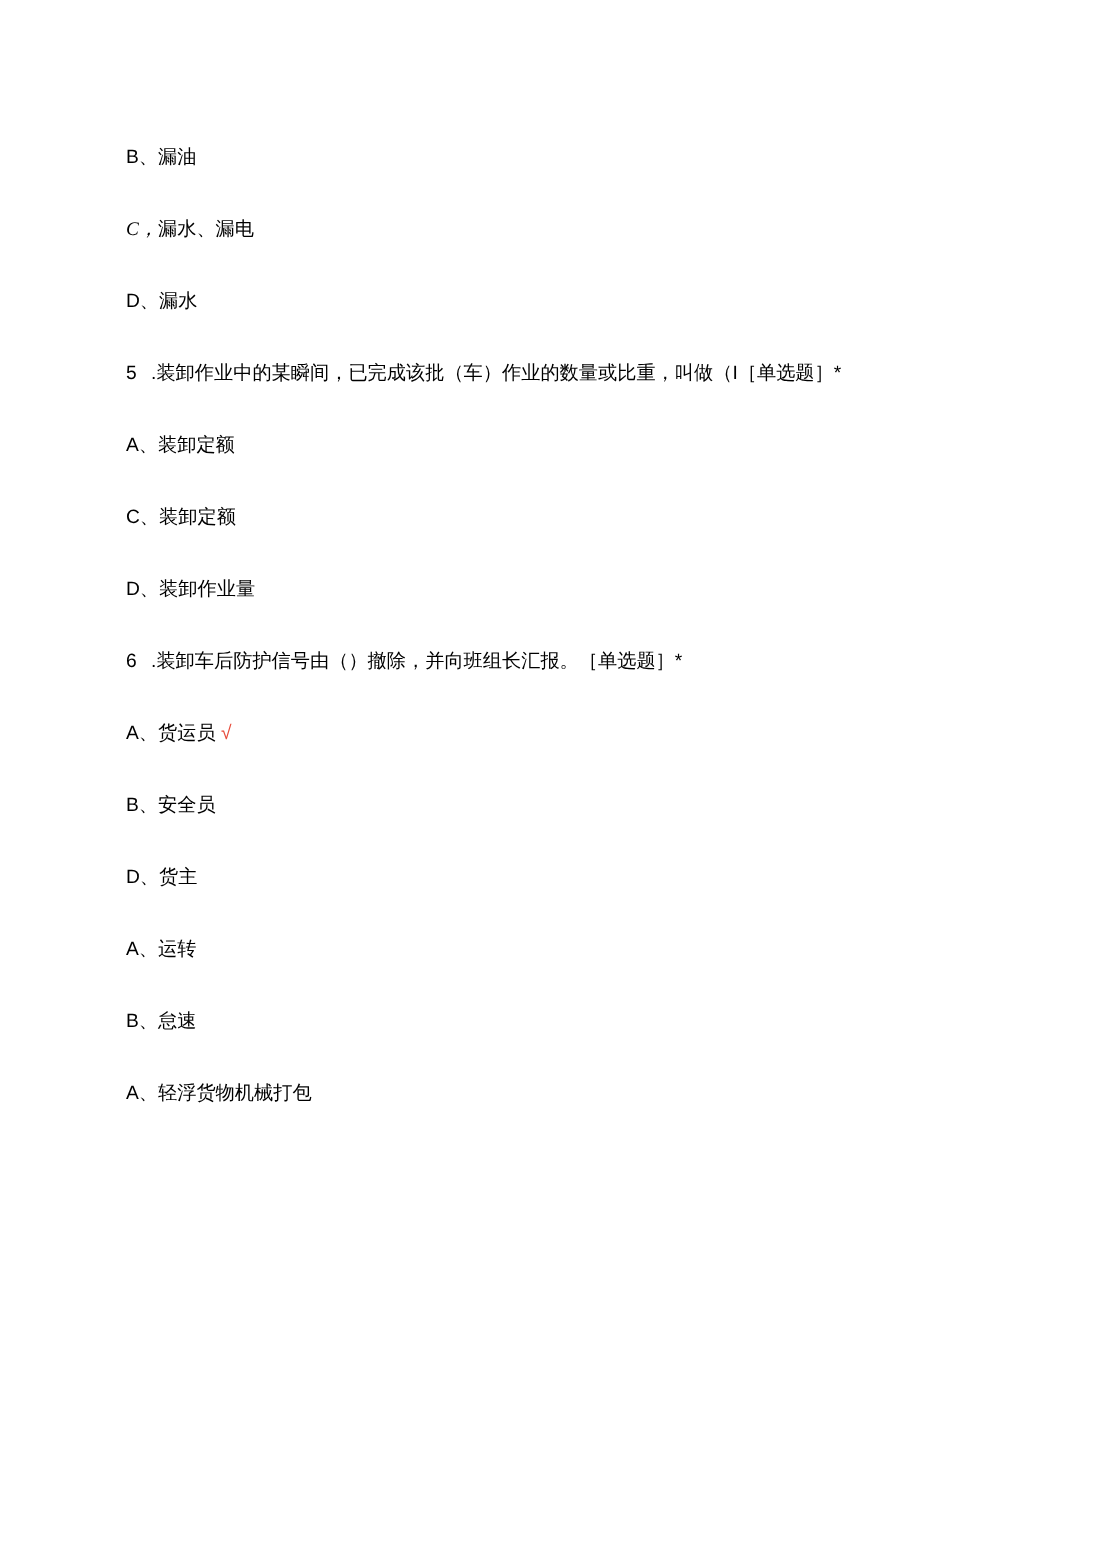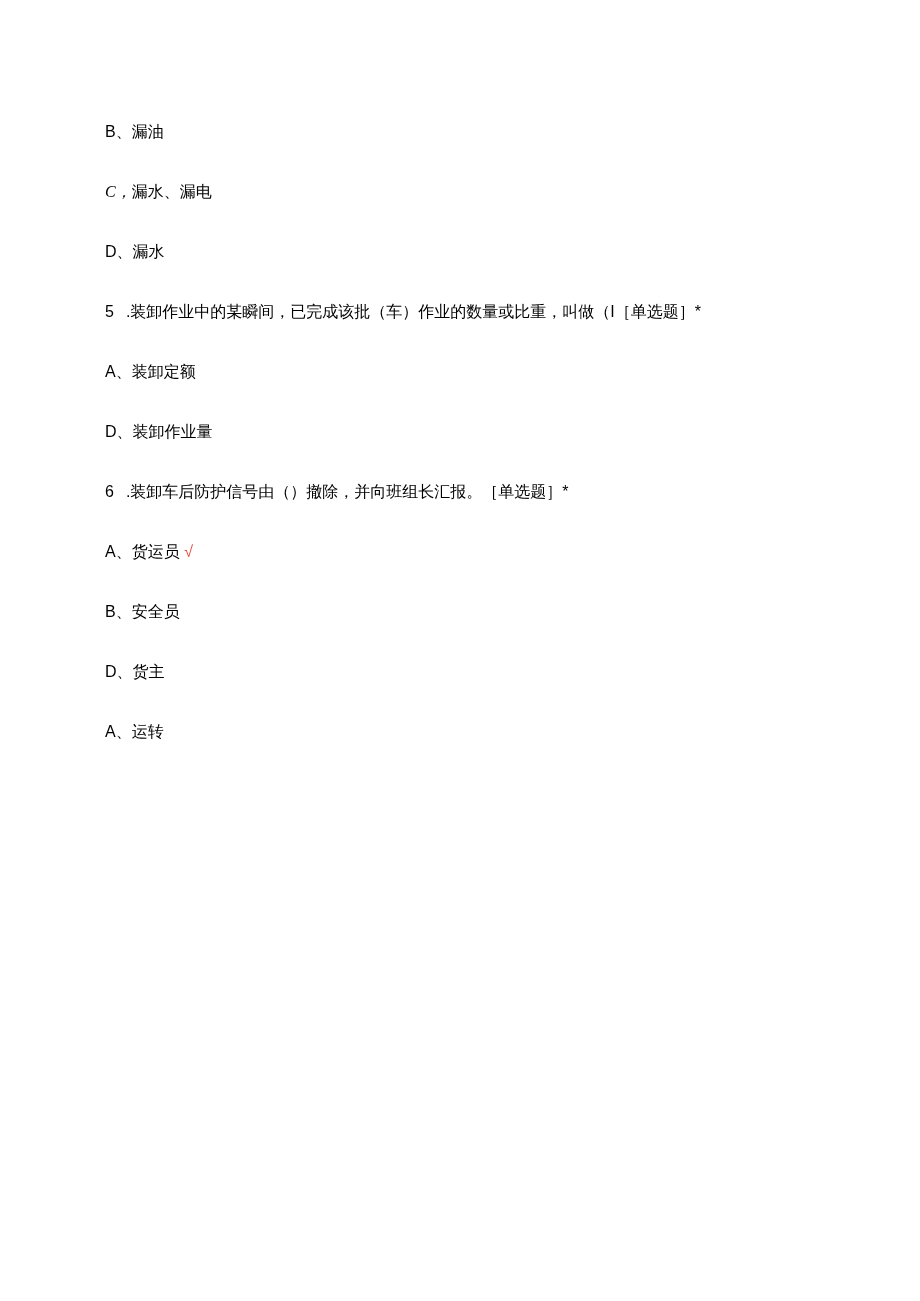--- a/index.html
+++ b/index.html
@@ -38,19 +38,22 @@
   </style>
 </head>
 <body>
 
 <div id="content">
     <div class="line"><span class="option-prefix">B、</span><span>漏油</span></div>
     <div class="line"><span class="option-prefix italic-c">C，</span><span>漏水、漏电</span></div>
     <div class="line"><span class="option-prefix">D、</span><span>漏水</span></div>
     <div class="line"><span class="question-num">5</span><span>.装卸作业中的某瞬间，已完成该批（车）作业的数量或比重，叫做（I［单选题］*</span></div>
     <div class="line"><span class="option-prefix">A、</span><span>装卸定额</span></div>
+    <div class="line"><span class="option-prefix">C、</span><span>装卸定额</span></div>
     <div class="line"><span class="option-prefix">D、</span><span>装卸作业量</span></div>
     <div class="line"><span class="question-num">6</span><span>.装卸车后防护信号由（）撤除，并向班组长汇报。［单选题］*</span></div>
     <div class="line"><span class="option-prefix">A、</span><span>货运员</span> <span class="checkmark">√</span></div>
     <div class="line"><span class="option-prefix">B、</span><span>安全员</span></div>
     <div class="line"><span class="option-prefix">D、</span><span>货主</span></div>
     <div class="line"><span class="option-prefix">A、</span><span>运转</span></div>
+    <div class="line"><span class="option-prefix">B、</span><span>怠速</span></div>
+    <div class="line"><span class="option-prefix">A、</span><span>轻浮货物机械打包</span></div>
   </div>
 
 </body></html>

